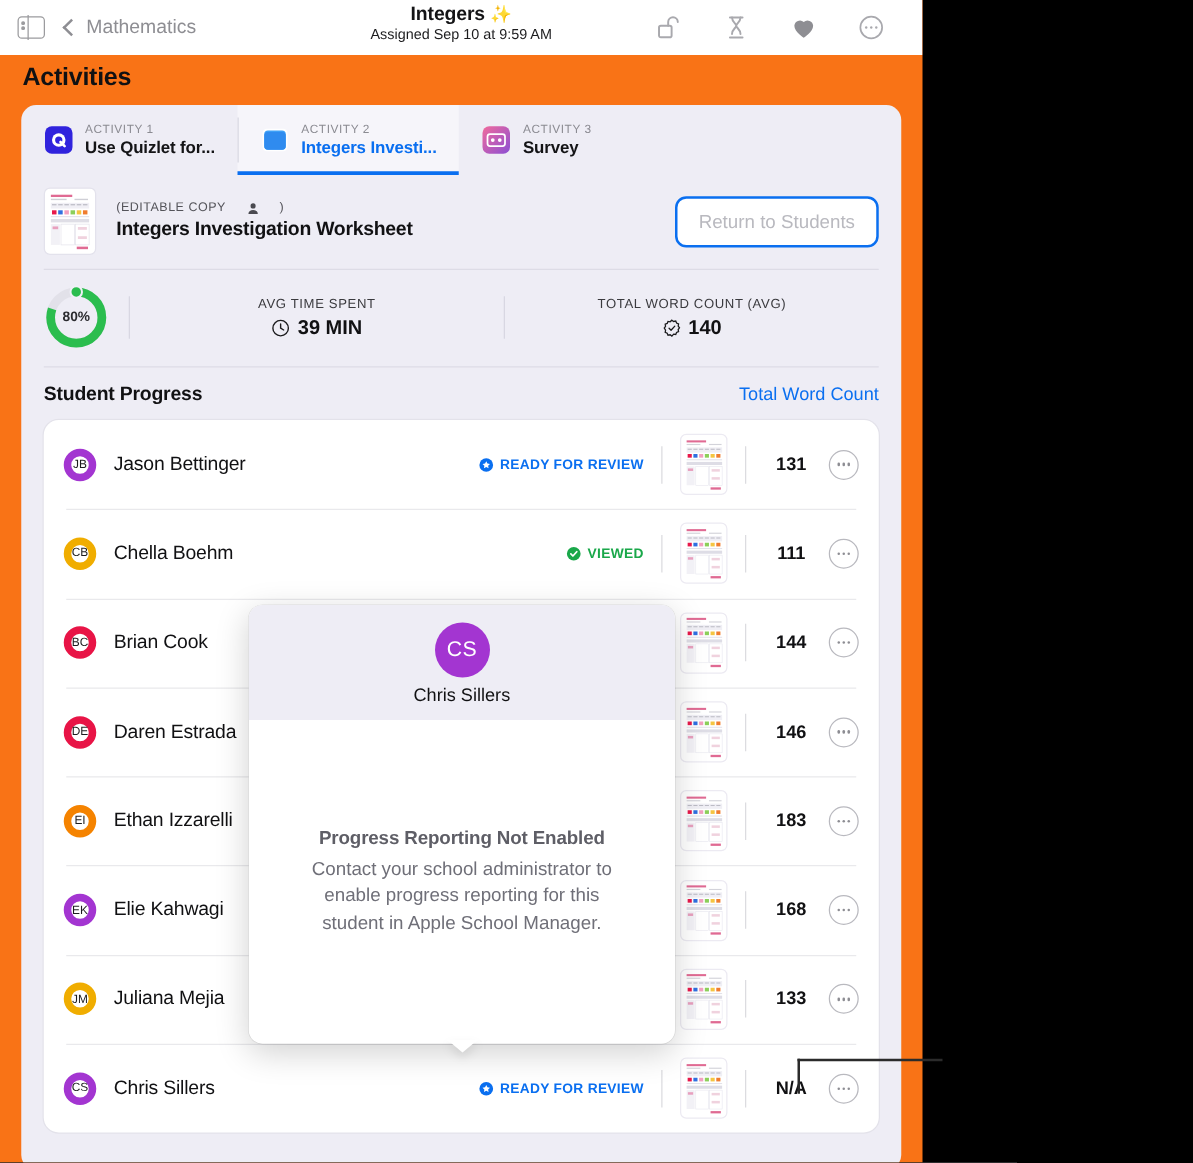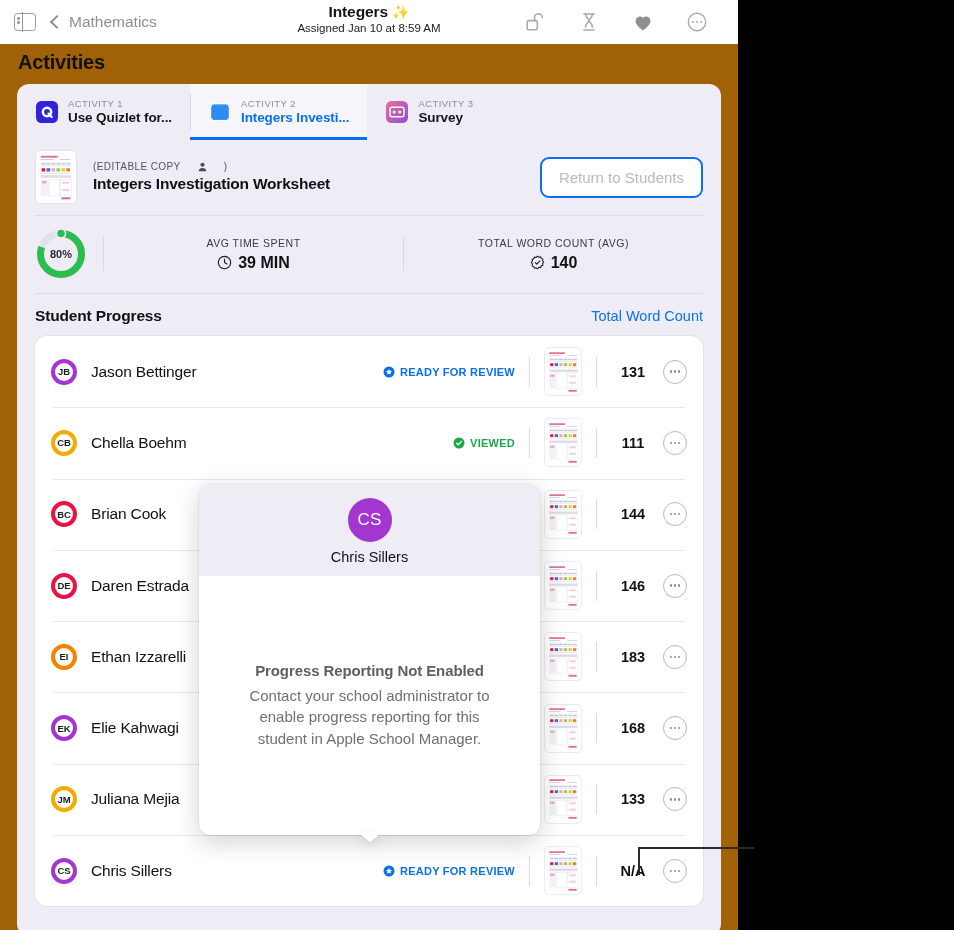--- a/index.html
+++ b/index.html
@@ -19,21 +19,21 @@
     width: 954px;
     height: 930px;
     background: #000000;
   }
   
   .app {
     position: absolute;
     left: 0; top: 0;
     width: 738px;
     height: 930px;
-    background: #a16207;
+    background: #f97316;
     overflow: hidden;
   }
   
   .toolbar {
     position: relative;
     height: 44px;
     background: #ffffff;
     display: flex;
     align-items: center;
     padding: 0 14px;
@@ -294,24 +294,24 @@
   .srow + .srow::before {
     content: "";
     position: absolute;
     left: 18px; right: 18px; top: 0;
     height: 1px;
     background: #e9e9ec;
   }
   .avatar {
     width: 26px; height: 26px;
     border-radius: 50%;
-    border: 4px solid #1d4ed8;
+    border: 6px solid #1d4ed8;
     display: flex; align-items: center; justify-content: center;
     font-size: 9.5px;
-    font-weight: 700;
+    font-weight: 400;
     color: #1c1c1e;
     flex: none;
     box-sizing: border-box;
   }
   .sname {
     margin-left: 14px;
     font-size: 15.5px;
     color: #111113;
     letter-spacing: -0.15px;
   }
@@ -458,21 +458,21 @@
           <span class="chev-left"></span>
           <span>Mathematics</span>
         </div>
       </div>
 
       <div class="tb-center">
         <div class="tb-title">
           <span>Integers</span>
           <span class="sparkle">✨</span>
         </div>
-        <div class="tb-sub">Assigned Jan 10 at 8:59 AM</div>
+        <div class="tb-sub">Assigned Sep 10 at 9:59 AM</div>
       </div>
 
       <div class="tb-right">
         <span class="tb-icon">
           <svg viewBox="0 0 24 24" width="22" height="22" fill="none" stroke="#a9a9ae" stroke-width="1.7">
             <rect x="3.5" y="10.5" width="11" height="10" rx="1.6"></rect>
             <path d="M11.5 10.5V7.2a4.2 4.2 0 0 1 8.4 0" stroke-linecap="round"></path>
           </svg>
         </span>
         <span class="tb-icon">

